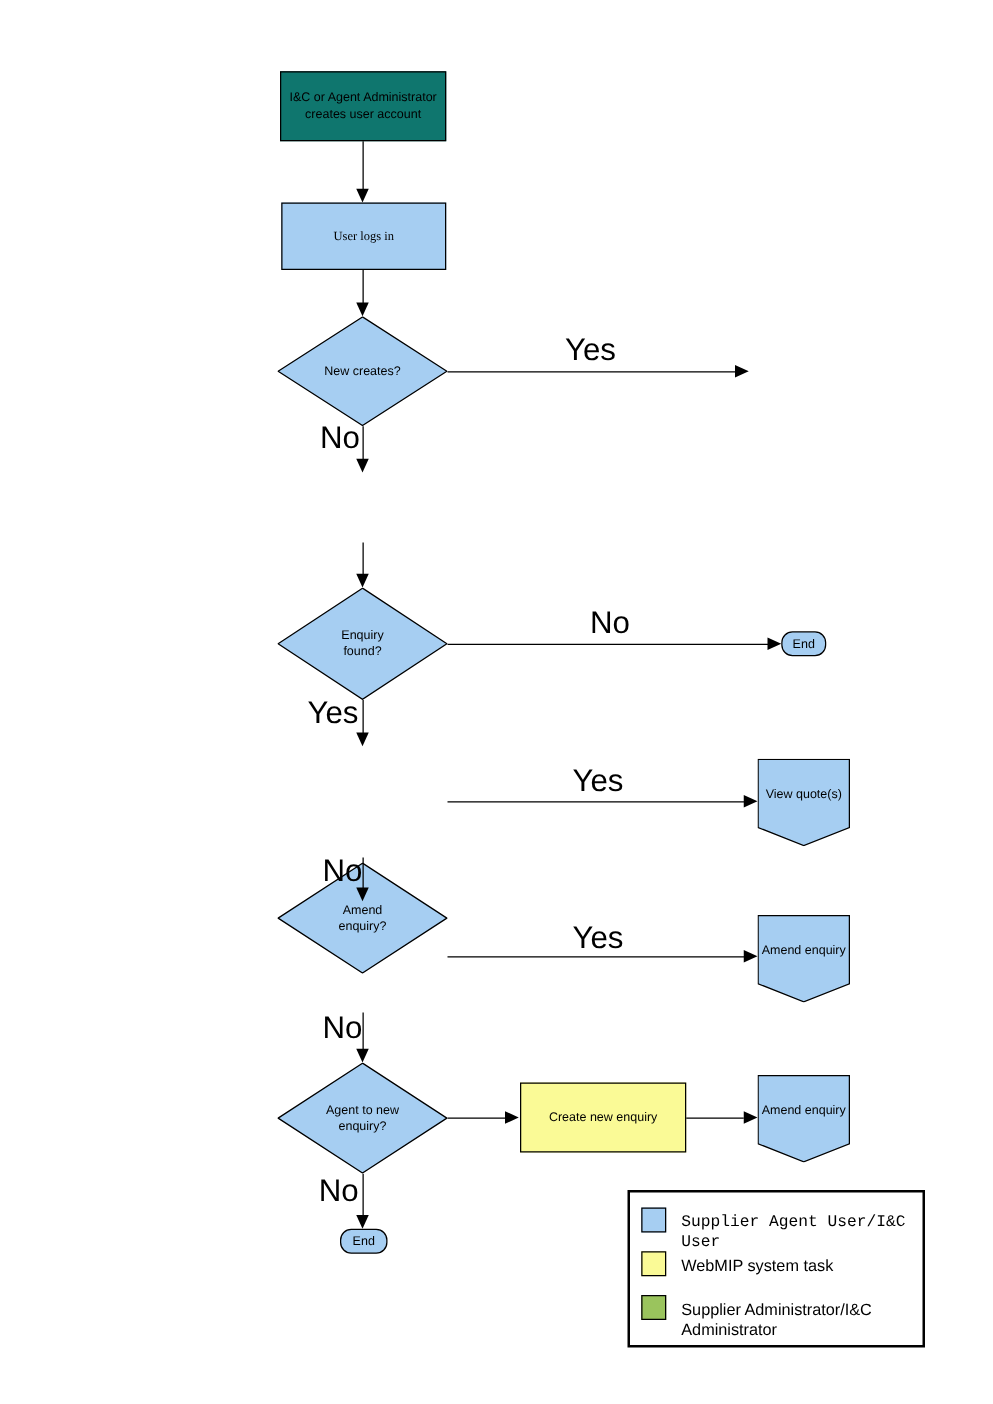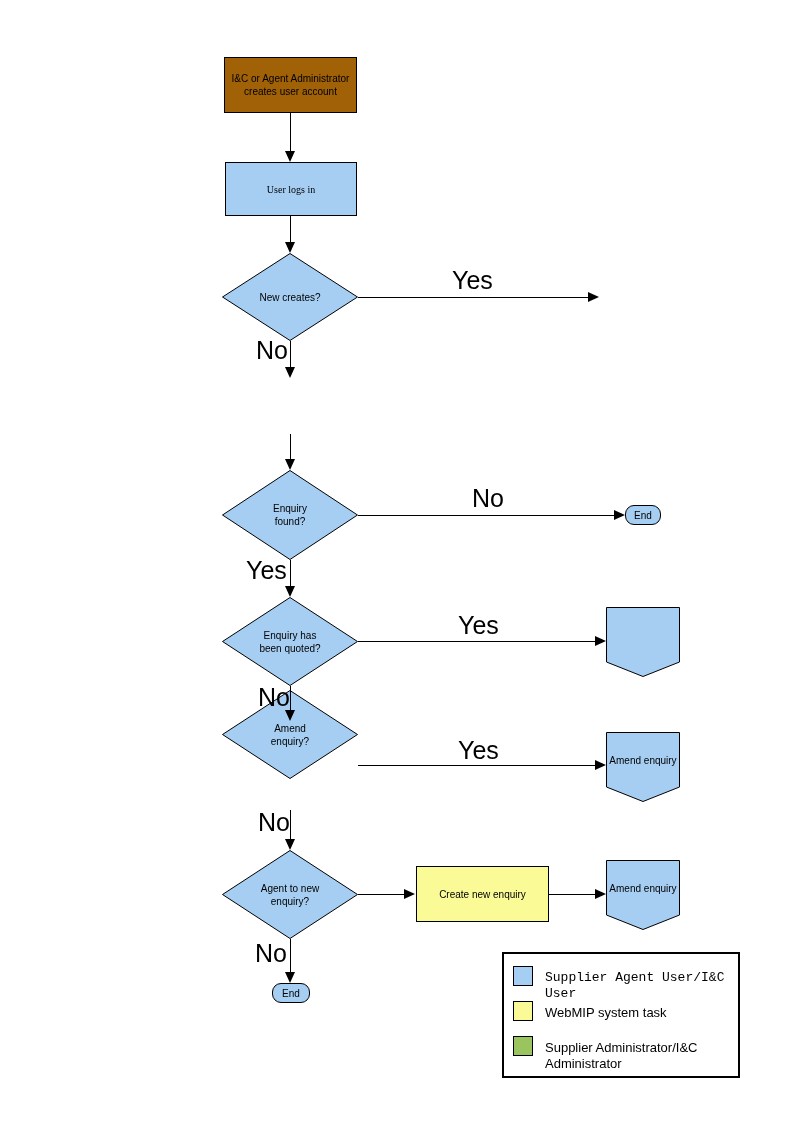--- a/index.html
+++ b/index.html
@@ -43,21 +43,21 @@
     position:absolute; box-sizing:border-box; border:2px solid #000; background:#fff;
   }
   .swatch { position:absolute; box-sizing:border-box; width:20px; height:20px; border:1px solid #000; }
   .legend-label { position:absolute; font-size:13px; line-height:1.25; }
 </style>
 </head>
 <body>
 
 <div class="page">
 
-  <div class="rect-node" style="left: 224px; top: 57px; width: 133px; height: 56px; background-color: #a16207;">
+  <div class="rect-node" style="left: 224px; top: 57px; width: 133px; height: 56px; background-color: #0f766e;">
     <span class="label">I&amp;C or Agent Administrator
 creates user account</span>
   </div>
 
   <div class="rect-node" style="left: 225px; top: 162px; width: 132px; height: 54px; background-color: rgb(166, 206, 242); font-family: Liberation Serif, serif;">
     <span class="label">User logs in</span>
   </div>
 
 
   <div class="rect-node" style="left: 416px; top: 866px; width: 133px; height: 56px; background-color: rgb(250, 250, 150);">
@@ -72,27 +72,20 @@
   </div>
 
   <div class="shape diamond" style="left:222px; top:470px; width:136px; height:90px;">
     <svg width="136" height="90" viewBox="0 0 136 90">
       <polygon points="68,0.5 135.5,45 68,89.5 0.5,45" stroke="#000" stroke-width="1" fill="#A6CEF2"></polygon>
     </svg>
     <div class="shape-text label">Enquiry
 found?</div>
   </div>
 
-  <div class="shape diamond" style="left:222px; top:597px; width:136px; height:89px;">
-    <svg width="136" height="89" viewBox="0 0 136 89">
-      <polygon points="68,0.5 135.5,44.5 68,88.5 0.5,44.5" stroke="#000" stroke-width="1" fill="#A6CEF2"></polygon>
-    </svg>
-    <div class="shape-text label">Enquiry has
-been quoted?</div>
-  </div>
 
   <div class="shape diamond" style="left:222px; top:690px; width:136px; height:89px;">
     <svg width="136" height="89" viewBox="0 0 136 89">
       <polygon points="68,0.5 135.5,44.5 68,88.5 0.5,44.5" stroke="#000" stroke-width="1" fill="#A6CEF2"></polygon>
     </svg>
     <div class="shape-text label">Amend
 enquiry?</div>
   </div>
 
   <div class="shape diamond" style="left:222px; top:850px; width:136px; height:89px;">
@@ -101,20 +94,21 @@
     </svg>
     <div class="shape-text label">Agent to new
 enquiry?</div>
   </div>
 
 
   <div class="shape pentagon" style="left:606px; top:607px; width:74px; height:70px;">
     <svg width="74" height="70" viewBox="0 0 74 70">
       <polygon points="0.5,0.5 73.5,0.5 73.5,55 37,69.5 0.5,55" stroke="#000" stroke-width="1" fill="#A6CEF2"></polygon>
     </svg>
+    <div class="shape-text label">View quote(s)</div>
   </div>
 
   <div class="shape pentagon" style="left:606px; top:732px; width:74px; height:70px;">
     <svg width="74" height="70" viewBox="0 0 74 70">
       <polygon points="0.5,0.5 73.5,0.5 73.5,55 37,69.5 0.5,55" stroke="#000" stroke-width="1" fill="#A6CEF2"></polygon>
     </svg>
     <div class="shape-text label">Amend enquiry</div>
   </div>
 
   <div class="shape pentagon" style="left:606px; top:860px; width:74px; height:70px;">

